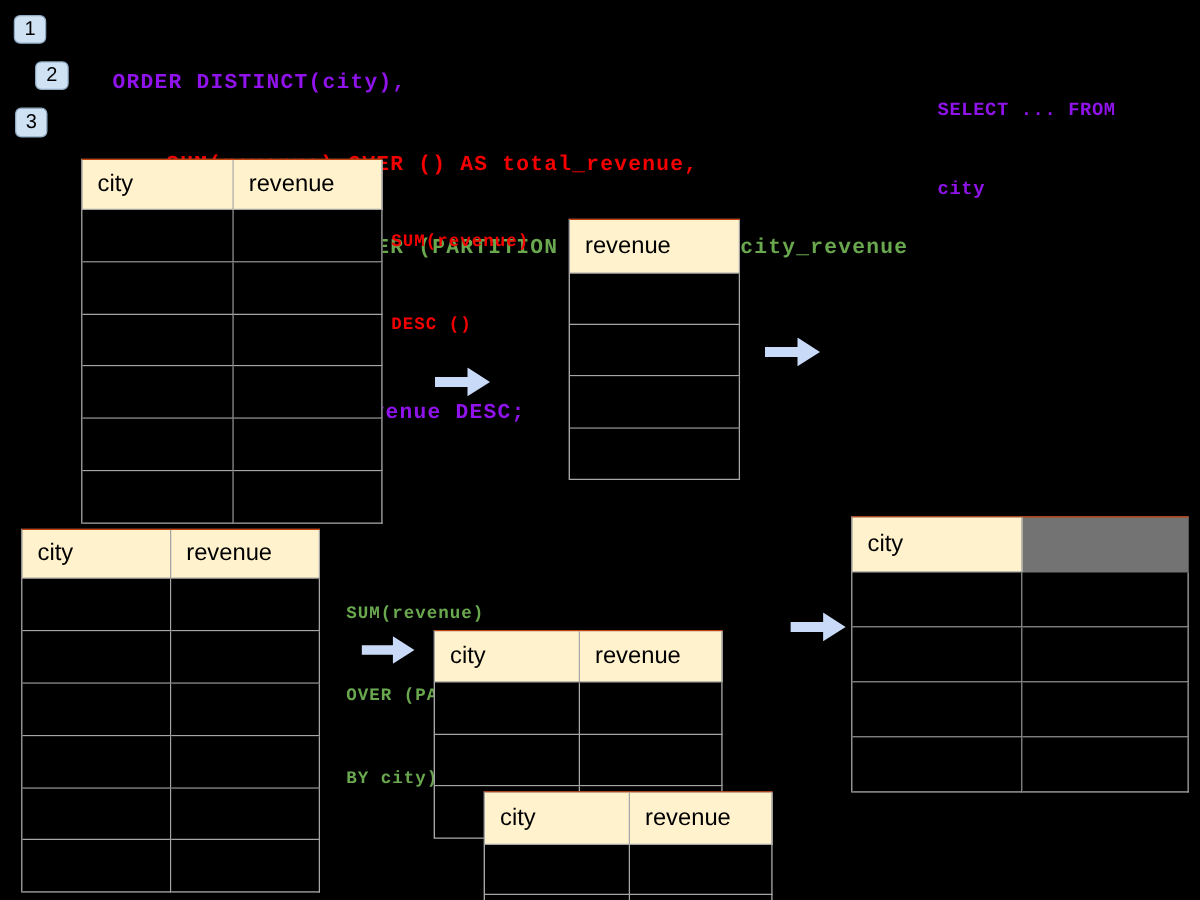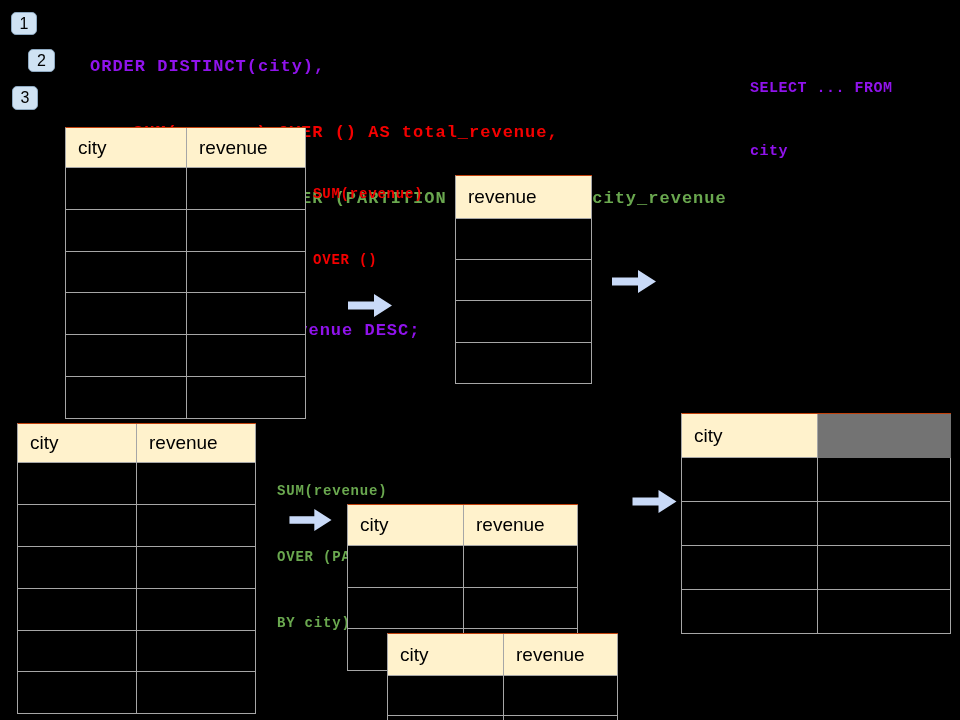--- a/index.html
+++ b/index.html
@@ -74,21 +74,21 @@
     <div class="purple indent15">ORDER by city_revenue DESC;</div>
   </div>
 
   <div class="sidenote">
     <div>SELECT ... FROM</div>
     <div>city</div>
   </div>
 
   <div class="annot red" style="left:313px; top:139px;">
     <div>SUM(revenue)</div>
-    <div>OVER ()</div>
+    <div>DESC ()</div>
   </div>
 
   <div class="annot green" style="left:277px; top:436px;">
     <div>SUM(revenue)</div>
     <div>OVER (PARTITION</div>
     <div>BY city)</div>
   </div>
 
   <div class="ptable" style="left:65px; top:127px; --cols:121px 119px; --hh:40px; --rh:41.8px;">
       <div class="trow">

